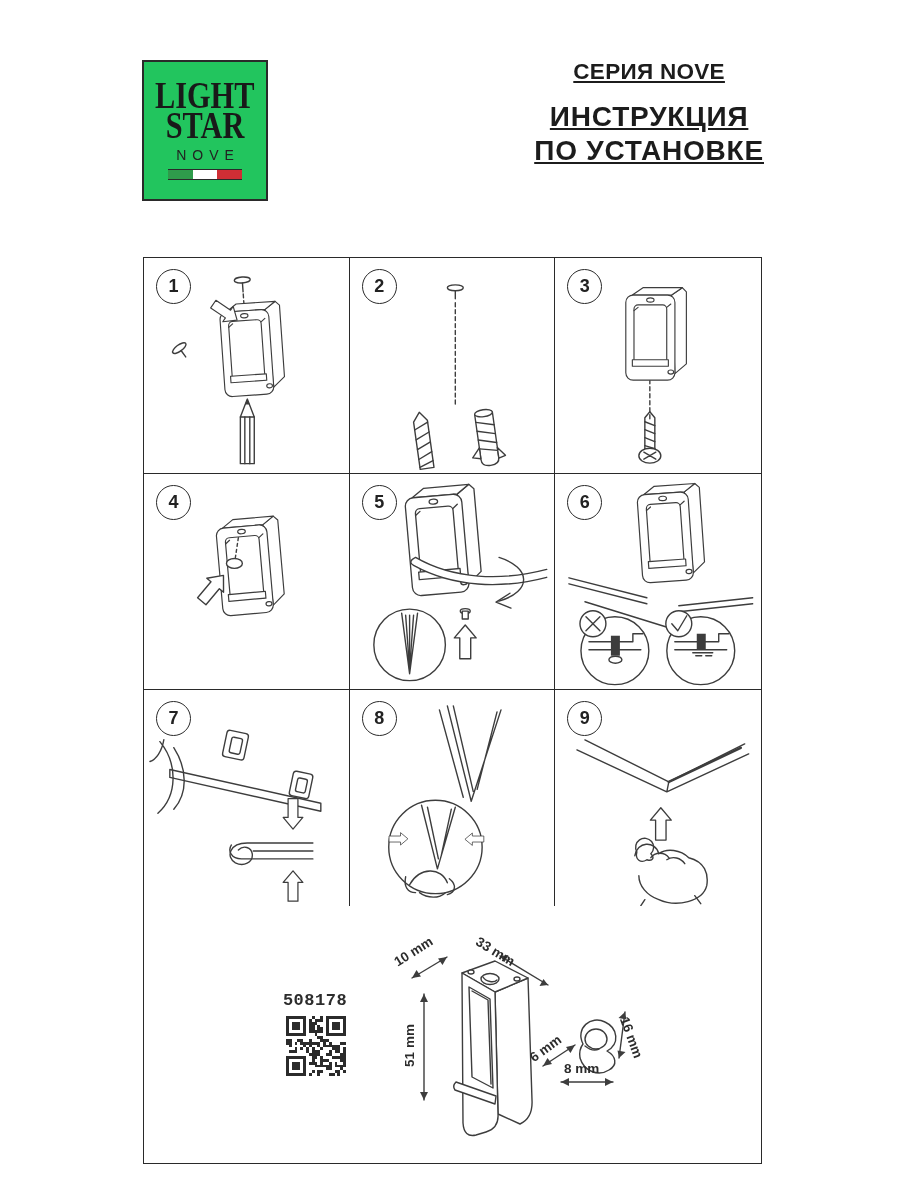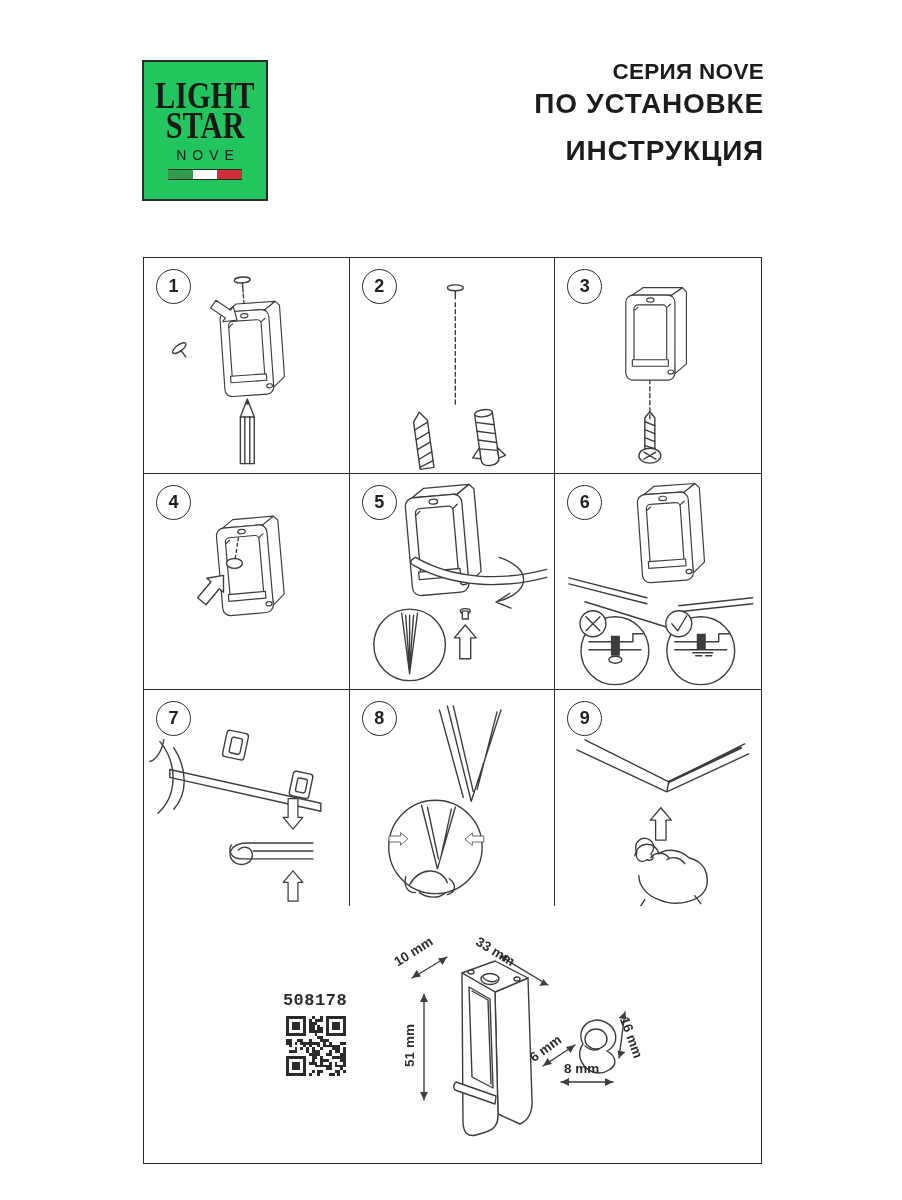--- a/index.html
+++ b/index.html
@@ -12,21 +12,21 @@
   .logo-word{font-family:"Liberation Serif", serif;font-weight:bold;font-size:37px;
              line-height:30px;letter-spacing:0;transform:scaleX(.82);color:#191919;}
   .logo-group{margin-top:6px;font-size:14px;letter-spacing:6px;text-indent:6px;color:#222;}
   .logo-flag{margin-top:6px;width:74px;height:9px;display:flex;
              border-top:1.5px solid #2a2a2a;border-bottom:1.5px solid #2a2a2a;}
   .logo-flag div{flex:1;}
   .flag-green{background:#2f9b4b;}
   .flag-white{background:#ffffff;}
   .flag-red{background:#cf2e35;}
   
-  .header-text{position:absolute;top:56px;right:138px;text-align:right;color:#1c1c1c;}
+  .header-text{position:absolute;top:56px;right:138px;text-align:center;color:#1c1c1c;text-decoration:underline;}
   .hdr-line{font-size:22.5px;font-weight:bold;line-height:31px;letter-spacing:.3px;}
   .hdr-title{margin-top:13px;font-size:28px;font-weight:bold;line-height:34px;letter-spacing:.8px;}
   
   .grid{position:absolute;left:143px;top:257px;width:617px;
         border:1.5px solid #2a2a2a;display:grid;
         grid-template-columns:repeat(3,1fr);grid-template-rows:repeat(3,216px);}
   .cell{position:relative;border-right:1.5px solid #2a2a2a;border-bottom:1.5px solid #2a2a2a;}
   .cell:nth-child(3n){border-right:none;}
   .cell:nth-child(n+7){border-bottom:none;}
   .stepnum{position:absolute;left:12px;top:11px;width:33px;height:33px;border-radius:50%;
@@ -73,22 +73,22 @@
     <div class="logo-group">NOVE</div>
     <div class="logo-flag">
       <div class="flag-green"></div>
         <div class="flag-white"></div>
         <div class="flag-red"></div>
     </div>
   </div>
 
   <div class="header-text">
     <div class="hdr-line">СЕРИЯ NOVE</div>
+    <div class="hdr-title">ИНСТРУКЦИЯ</div>
     <div class="hdr-title" style="margin-top:0">ПО УСТАНОВКЕ</div>
-    <div class="hdr-title">ИНСТРУКЦИЯ</div>
   </div>
 
   <div class="grid">
 
     <div class="cell">
       <div class="stepnum">1</div>
       <svg viewBox="0 0 206 216">
         <g transform="rotate(-4 103 95)">
           <line class="ln" x1="104" y1="36" x2="104" y2="140" stroke-dasharray="4 3"></line>
           <ellipse class="fw ln" cx="104" cy="22" rx="8" ry="3"></ellipse>

